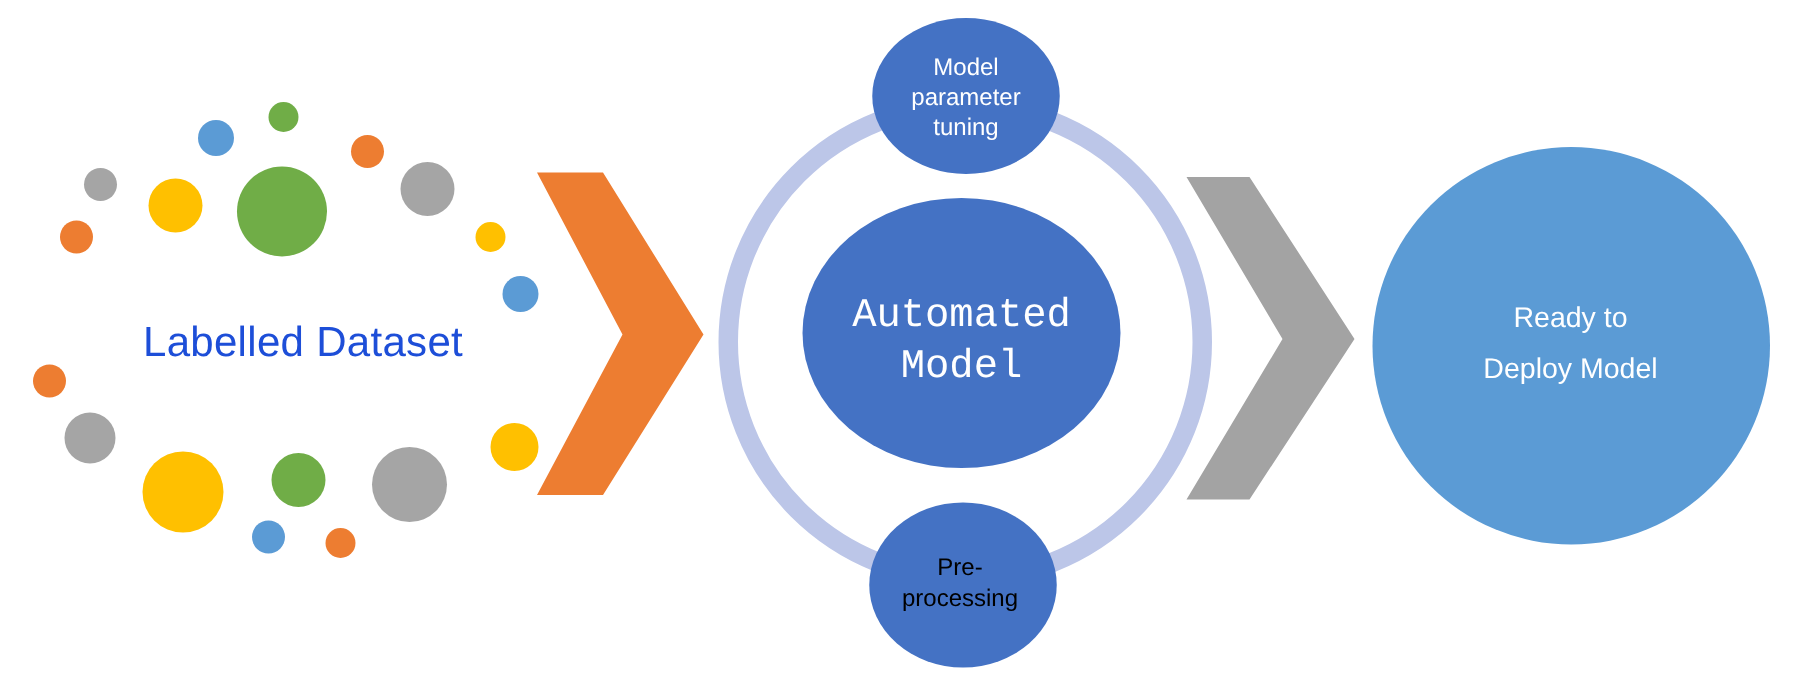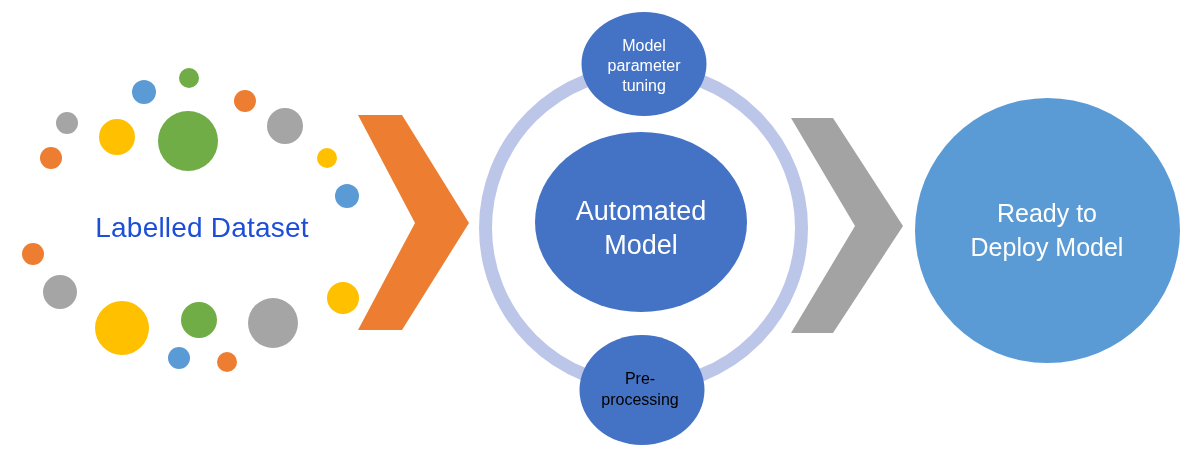--- a/index.html
+++ b/index.html
@@ -24,36 +24,37 @@
     font-size: 28px;
     color: #1d4ed8;
     letter-spacing: 0.2px;
     white-space: nowrap;
   }
   .lbl-automated {
     left: 641px; top: 228px;
     font-size: 27px;
     line-height: 34px;
     color: #ffffff;
+    font-family: Liberation Mono, monospace;
   }
   .lbl-hyper {
     left: 644px; top: 66px;
     font-size: 16px;
     line-height: 20px;
     color: #ffffff;
   }
   .lbl-pre {
     left: 640px; top: 389px;
     font-size: 16px;
     line-height: 21px;
     color: #000000;
   }
   .lbl-ready {
     left: 1047px; top: 230px;
-    font-size: 25px;
+    font-size: 19px;
     line-height: 34px;
     color: #ffffff;
   }
 </style>
 </head>
 <body>
 
 <div class="canvas">
 
   <svg width="1200" height="457" viewBox="0 0 1200 457">

